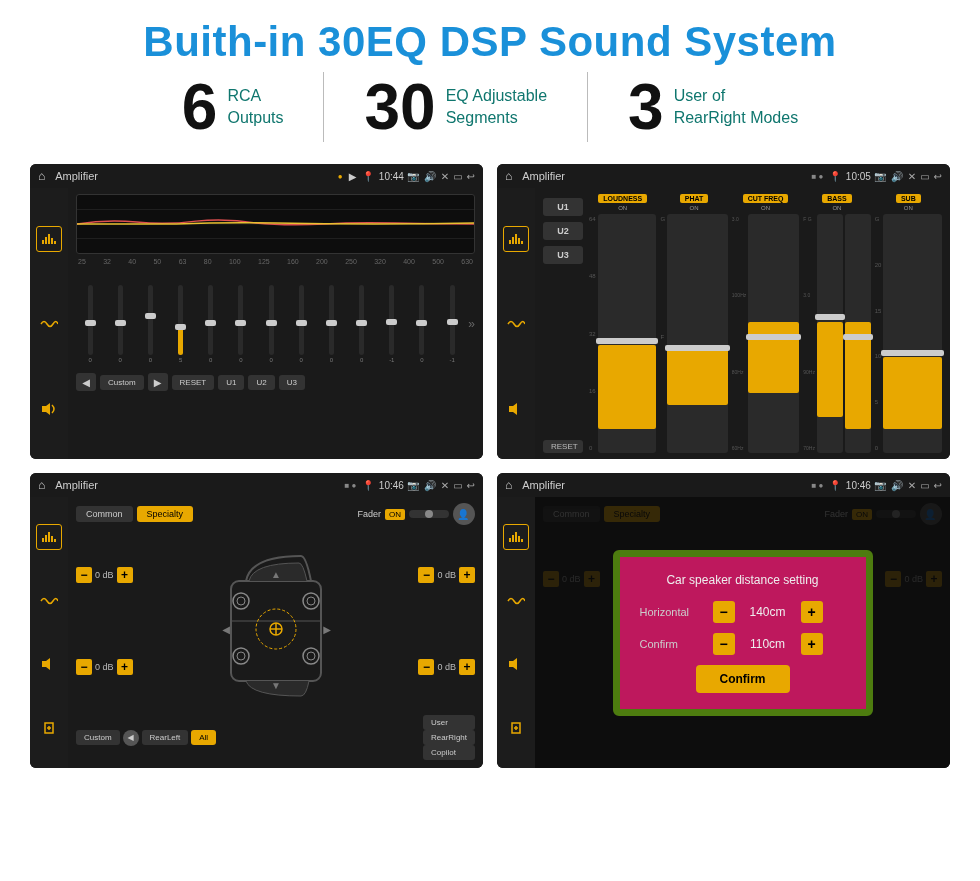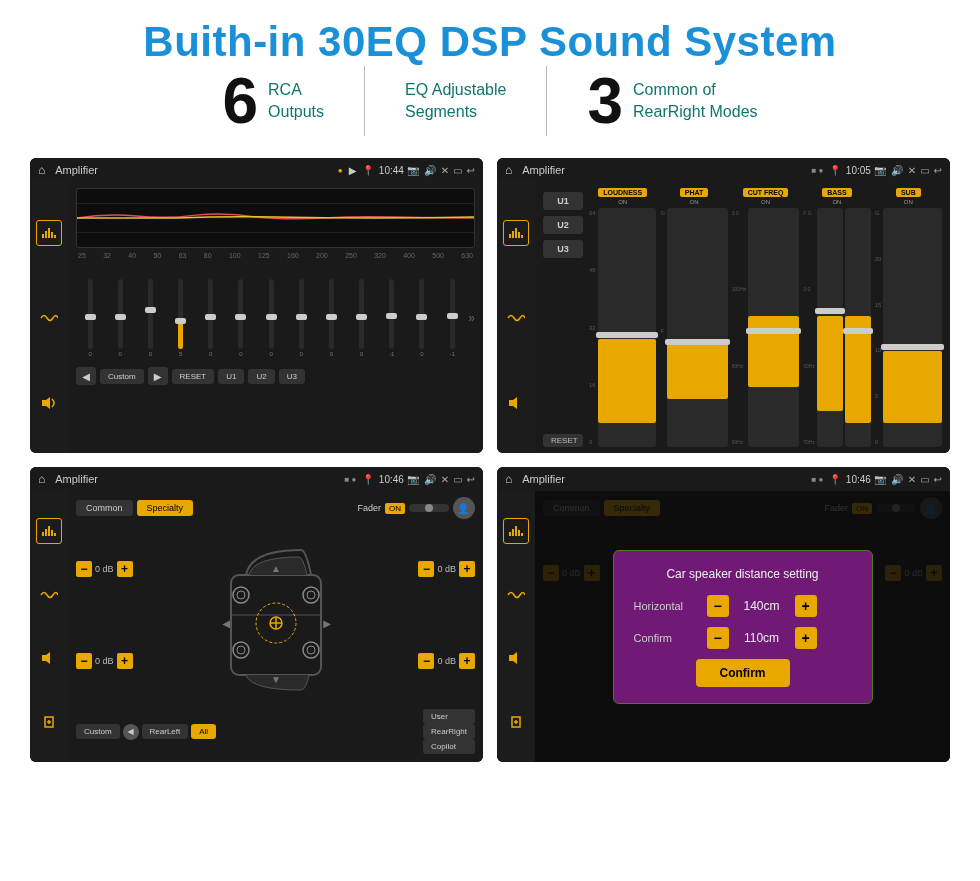--- a/index.html
+++ b/index.html
@@ -15,21 +15,21 @@
       width: 980px;
       padding: 18px 30px 18px 30px;
     }
 
     
     .main-title {
       text-align: center;
       font-size: 42px;
       font-weight: 900;
       color: #1a90d9;
-      margin-bottom: 0;
+      margin-bottom: 6px;
       letter-spacing: 0.5px;
     }
 
     
     .features-row {
       display: flex;
       align-items: center;
       justify-content: center;
       gap: 0;
       margin-bottom: 22px;
@@ -241,25 +241,25 @@
     .dialog-overlay {
       position: absolute;
       top: 0; left: 0; right: 0; bottom: 0;
       background: rgba(0,0,0,0.5);
       z-index: 10;
       display: flex;
       align-items: center;
       justify-content: center;
     }
     .dialog-box {
-      background: #701a75;
+      background: #be185d;
       border-radius: 6px;
       padding: 16px 20px;
       width: 260px;
-      border: 1px solid #4d7c0f;
+      border: 7px solid #4d7c0f;
     }
     .dialog-title {
       color: #eee;
       font-size: 12px;
       text-align: center;
       margin-bottom: 14px;
     }
     .dialog-row {
       display: flex;
       align-items: center;
@@ -408,30 +408,31 @@
   <div class="features-row">
     <div class="feature-item">
       <span class="feature-number">6</span>
       <div class="feature-desc">
         <div>RCA</div>
         <div>Outputs</div>
       </div>
     </div>
     <div class="feature-divider"></div>
     <div class="feature-item">
+      <span class="feature-number">30</span>
       <div class="feature-desc">
         <div>EQ Adjustable</div>
         <div>Segments</div>
       </div>
     </div>
     <div class="feature-divider"></div>
     <div class="feature-item">
       <span class="feature-number">3</span>
       <div class="feature-desc">
-        <div>Common of</div>
+        <div>User of</div>
         <div>RearRight Modes</div>
       </div>
     </div>
   </div>
 
   <div class="screenshots-grid">
 
     <div class="screen-card">
       <div class="screen-topbar">
         <span class="topbar-home">⌂</span>

